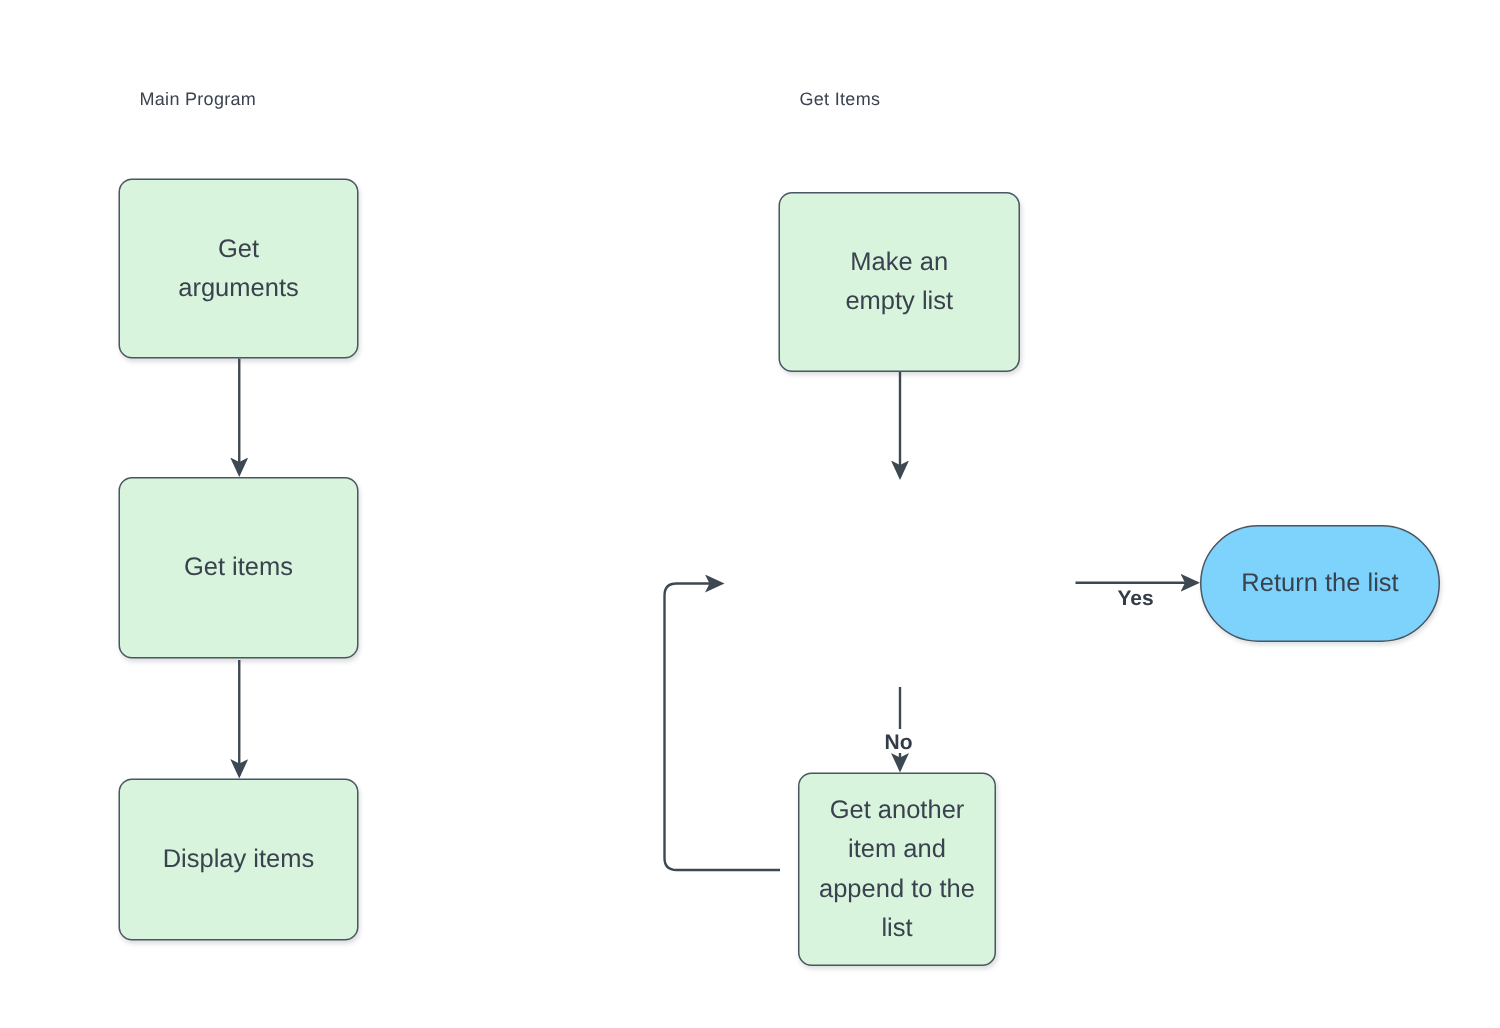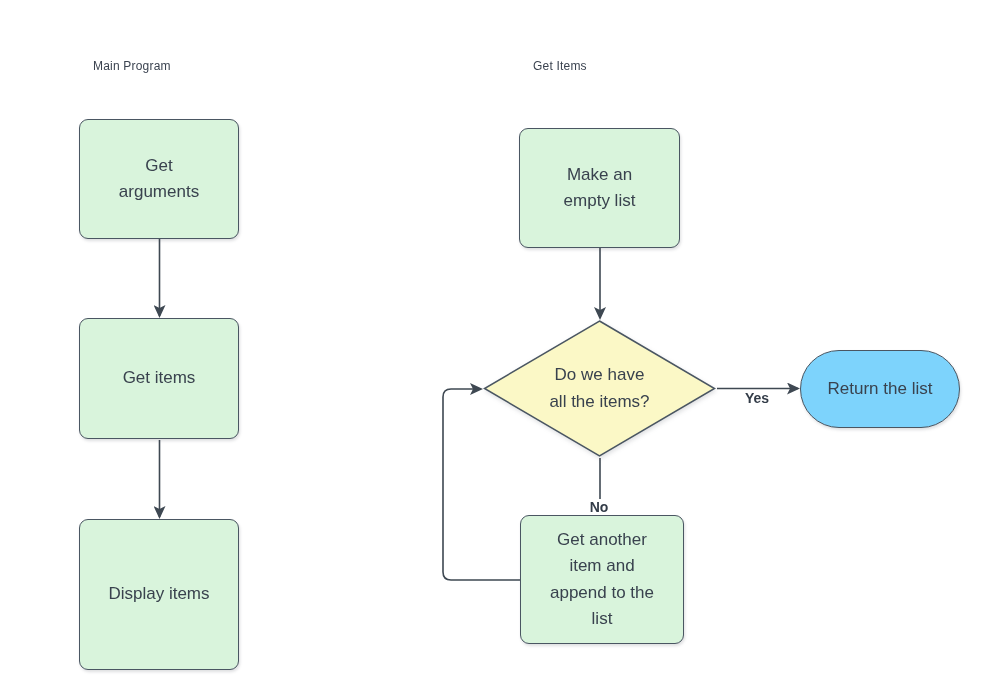--- a/index.html
+++ b/index.html
@@ -57,47 +57,40 @@
 
   <div class="node process" style="left:79px;top:119px;width:160px;height:120px;">
     <div class="node-label">Get
 arguments</div>
   </div>
 
   <div class="node process" style="left:79px;top:318px;width:160px;height:121px;">
     <div class="node-label">Get items</div>
   </div>
 
-  <div class="node process" style="left:79px;top:519px;width:160px;height:151px;">
+  <div class="node process" style="left:79px;top:519px;width:160px;height:108px;">
     <div class="node-label">Display items</div>
   </div>
 
   <div class="chart-title" style="left:533px;top:59px;">Get Items</div>
 
   <div class="node process" style="left:519px;top:128px;width:161px;height:120px;">
     <div class="node-label">Make an
 empty list</div>
   </div>
 
-  <div class="node decision" style="left:483px;top:320px;width:233px;height:137px;">
-    <svg width="233" height="137" viewBox="0 0 233 137">
-      <polygon points="116.5,1 231.5,68.5 116.5,136 1.5,68.5" fill="#fbf8c6" stroke="#4a5662" stroke-width="1.5"></polygon>
-    </svg>
-    <div class="node-label">Do we have
-all the items?</div>
-  </div>
 
   <div class="node terminator" style="left:800px;top:350px;width:160px;height:78px;">
     <div class="node-label">Return the list</div>
   </div>
 
-  <div class="node process" style="left:520px;top:515px;width:164px;height:129px;align-items:center;">
+  <div class="node process" style="left:532px;top:515px;width:132px;height:129px;align-items:center;">
     <div class="node-label">Get another
 item and
 append to the
 list</div>
   </div>
 
   <div class="edge-label" style="left:757px;top:388px;">Yes</div>
 
-  <div class="edge-label" style="left:599px;top:497px;">No</div>
+  <div class="edge-label" style="left:599px;top:484px;">No</div>
 
 </div>
 
 </body></html>

